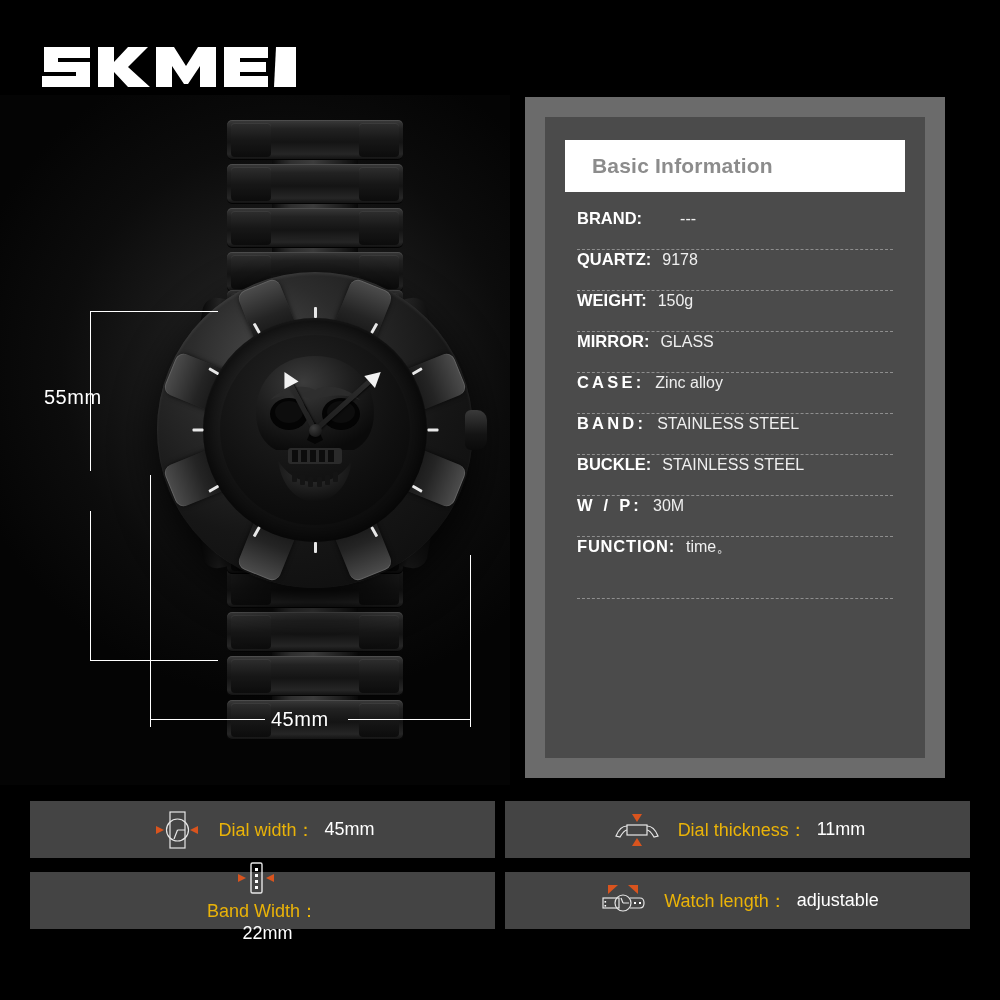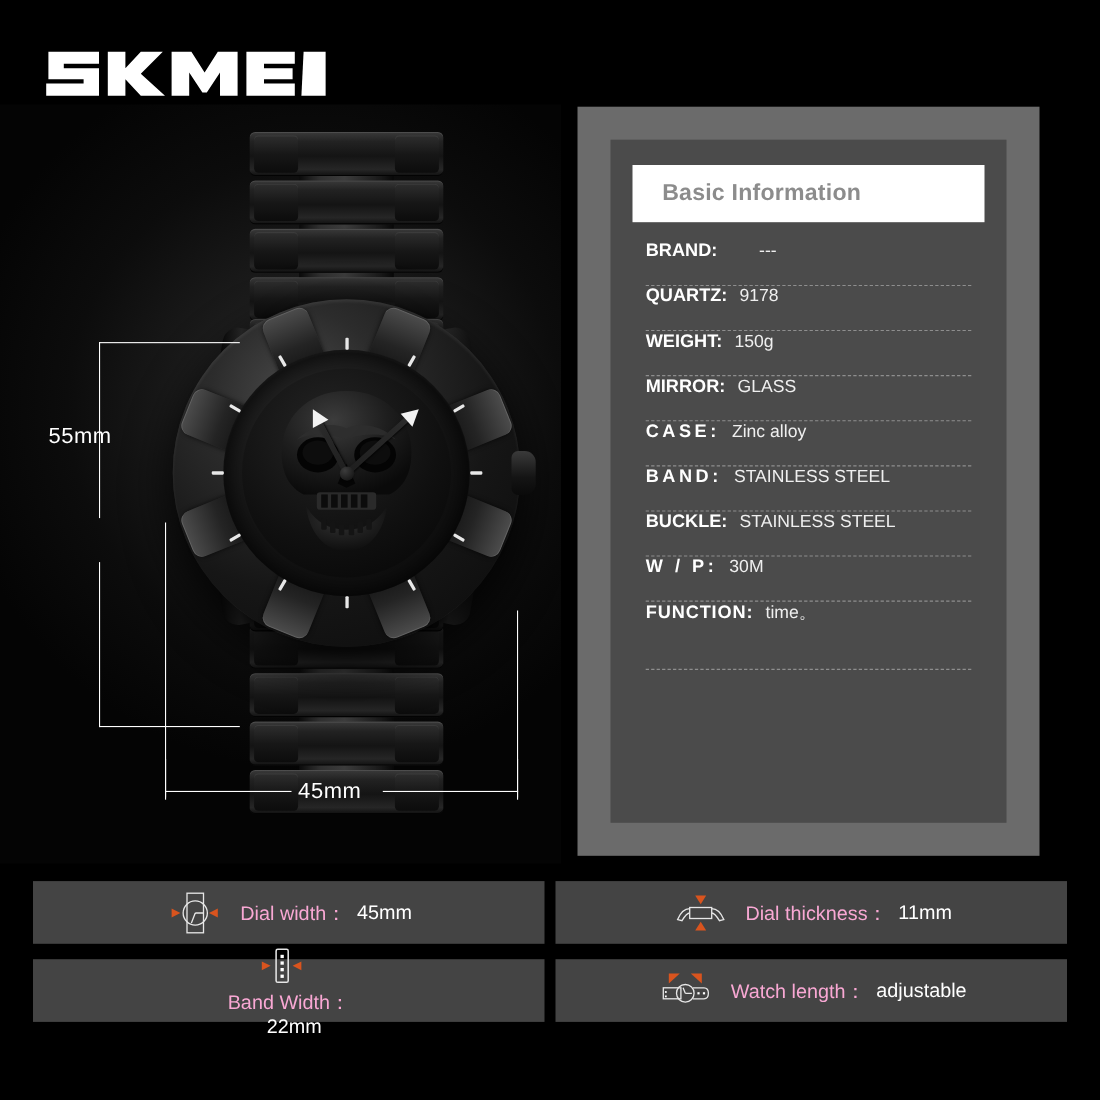--- a/index.html
+++ b/index.html
@@ -235,21 +235,21 @@
   }
 
   
   #spec-outer {
     position: absolute;
     left: 525px;
     top: 97px;
     width: 420px;
     height: 681px;
     background: #6b6b6b;
-    padding: 30px;
+    padding: 20px;
     box-sizing: border-box;
   }
   #spec-inner {
     width: 100%;
     height: 100%;
     background: #4b4b4b;
     box-sizing: border-box;
     padding: 23px 20px 0 20px;
   }
   #spec-header {
@@ -298,21 +298,21 @@
   .tile {
     position: absolute;
     background: #444444;
     display: flex;
     align-items: center;
     justify-content: center;
     box-sizing: border-box;
   }
   .tile .icon { width: 54px; height: 42px; margin-right: 14px; flex: none; }
   .tile .icon svg { display: block; width: 100%; height: 100%; }
-  .tile .t-label { color: #f9a8d4; font-size: 18px; white-space: nowrap; }
+  .tile .t-label { color: #eab308; font-size: 18px; white-space: nowrap; }
   .tile .t-value { color: #ffffff; font-size: 18px; margin-left: 10px; white-space: nowrap; }
 
   #tile-dial-width     { left: 30px;  top: 801px; width: 465px; height: 57px; }
   #tile-dial-thickness { left: 505px; top: 801px; width: 465px; height: 57px; }
   #tile-band-width     { left: 30px;  top: 872px; width: 465px; height: 57px; flex-direction: column; }
   #tile-watch-length   { left: 505px; top: 872px; width: 465px; height: 57px; }
 </style>
 </head>
 <body>
 

